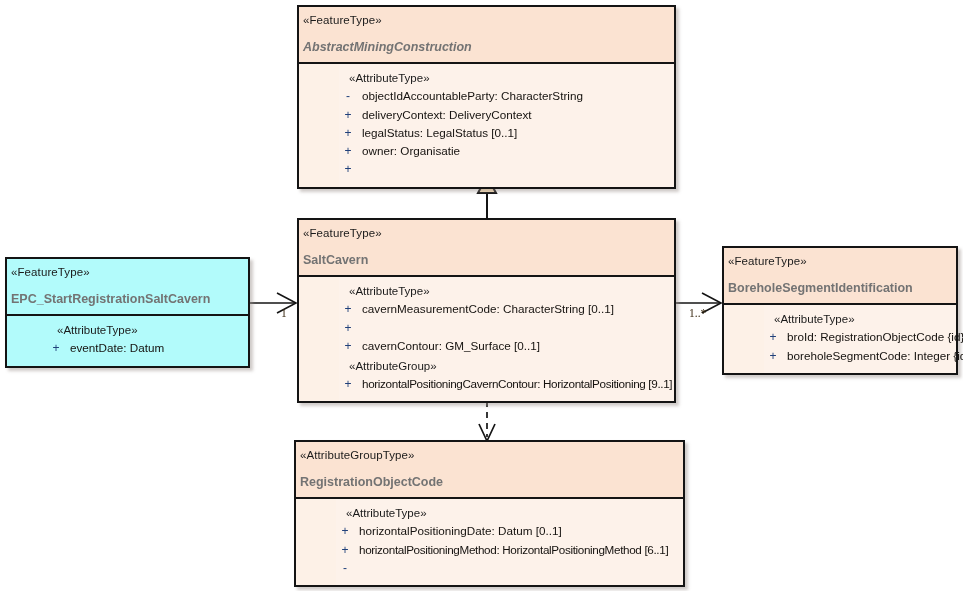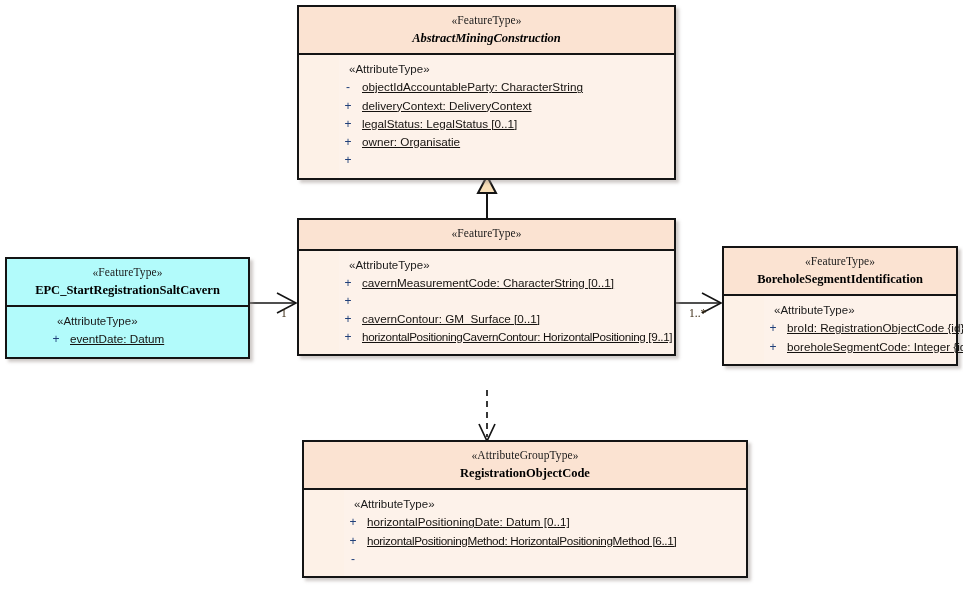--- a/index.html
+++ b/index.html
@@ -26,34 +26,33 @@
     box-sizing: border-box;
     border: 2px solid #141414;
     background: #fdf1e7;
     box-shadow: 3px 3px 3px rgba(150,140,135,0.45);
   }
   .cls .hdr {
     box-sizing: border-box;
     background: #fbe3d2;
     border-bottom: 2px solid #141414;
     padding: 6px 4px 7px 4px;
-    text-align: center;
+    text-align: left;
     line-height: 1.35;
-    font-family: Liberation Serif, serif;
   }
   .cls .stereo {
     font-size: 11.5px;
     color: #1a1a1a;
     letter-spacing: 0.1px;
   }
   .cls .cname {
     font-size: 12.5px;
     font-weight: bold;
-    color: #000000;
-    margin-top: 1px;
+    color: #737373;
+    margin-top: 10px;
   }
   .cls .cname.abstract { font-style: italic; }
 
   .cls .body {
     box-sizing: border-box;
     background: #fdf2ea;
     padding: 7px 0 8px 0;
     margin-left: 40px;
   }
   .grp-stereo {
@@ -71,21 +70,20 @@
   }
   .attr .vis {
     width: 18px;
     min-width: 18px;
     text-align: center;
     color: #20407a;
     font-size: 12px;
   }
   .attr .sig {
     padding-left: 5px;
-    text-decoration: underline;
   }
   
   .cls.cyan { background: #b2fbfb; }
   .cls.cyan .hdr { background: #b2fbfb; }
   .cls.cyan .body { background: #b2fbfb; }
 
   
   .attr.tight .sig { letter-spacing: -0.35px; }
 
   svg.links {
@@ -158,34 +156,36 @@
       </div>
       <div class="attr">
         <span class="vis">+</span>
       </div>
     </div>
   </div>
 
   <div class="cls" id="box-saltcavern" style="left:297px; top:218px; width:379px;">
     <div class="hdr">
       <div class="stereo">«FeatureType»</div>
+      <div class="cname">SaltCavern</div>
     </div>
     <div class="body">
       <div class="grp-stereo">«AttributeType»</div>
       <div class="attr">
         <span class="vis">+</span>
         <span class="sig">cavernMeasurementCode: CharacterString [0..1]</span>
       </div>
       <div class="attr">
         <span class="vis">+</span>
       </div>
       <div class="attr">
         <span class="vis">+</span>
         <span class="sig">cavernContour: GM_Surface [0..1]</span>
       </div>
+      <div class="grp-stereo" style="padding-top:5px;">«AttributeGroup»</div>
       <div class="attr tight">
         <span class="vis">+</span>
         <span class="sig">horizontalPositioningCavernContour: HorizontalPositioning [9..1]</span>
       </div>
     </div>
   </div>
 
   <div class="cls cyan" id="box-epc" style="left:5px; top:257px; width:245px;">
     <div class="hdr">
       <div class="stereo">«FeatureType»</div>
@@ -211,21 +211,21 @@
         <span class="vis">+</span>
         <span class="sig">broId: RegistrationObjectCode {id}</span>
       </div>
       <div class="attr">
         <span class="vis">+</span>
         <span class="sig">boreholeSegmentCode: Integer {id}</span>
       </div>
     </div>
   </div>
 
-  <div class="cls" id="box-horizontal" style="left:302px; top:440px; width:446px;">
+  <div class="cls" id="box-horizontal" style="left:294px; top:440px; width:391px;">
     <div class="hdr">
       <div class="stereo">«AttributeGroupType»</div>
       <div class="cname">RegistrationObjectCode</div>
     </div>
     <div class="body">
       <div class="grp-stereo">«AttributeType»</div>
       <div class="attr">
         <span class="vis">+</span>
         <span class="sig">horizontalPositioningDate: Datum [0..1]</span>
       </div>

